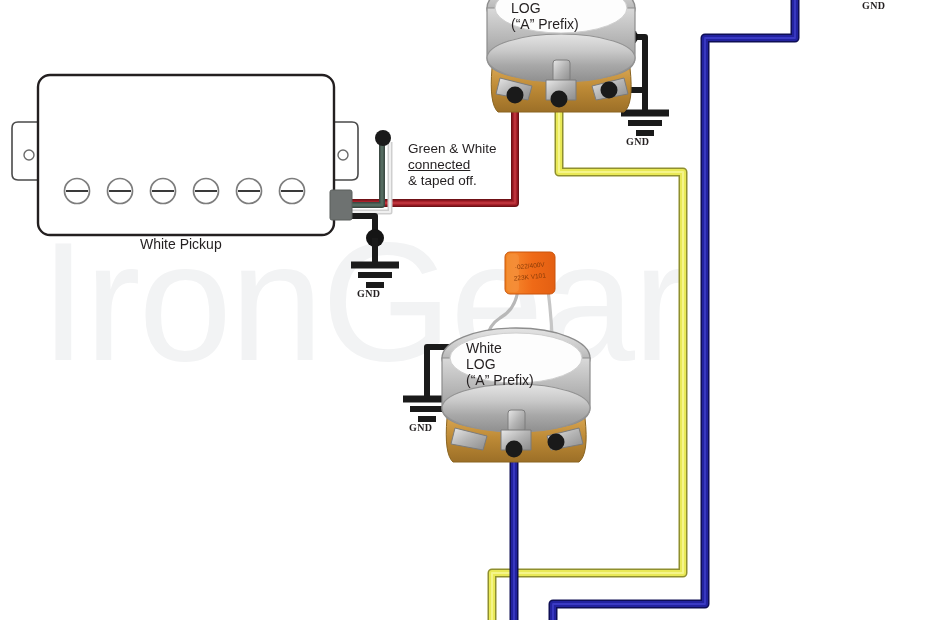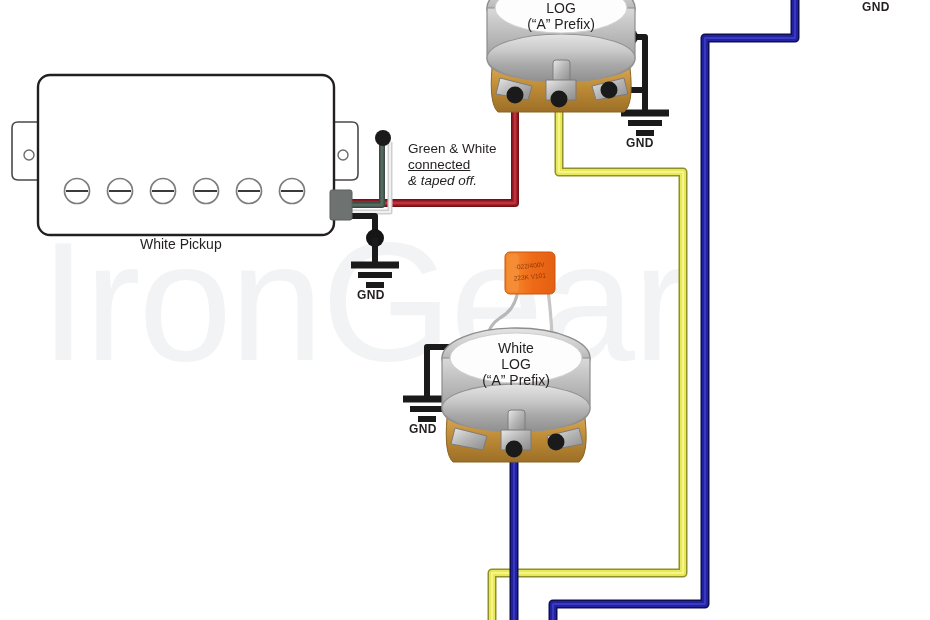--- a/index.html
+++ b/index.html
@@ -24,37 +24,38 @@
     width: 930px;
     height: 620px;
   }
   .lbl {
     position: absolute;
     color: #231f20;
     line-height: 1.18;
     white-space: pre;
   }
   .lbl-gnd {
-    font-size: 12px;
+    font-size: 10px;
     font-weight: bold;
     letter-spacing: 0.4px;
+    font-family: Liberation Serif, serif;
   }
   .lbl-pickup {
     font-size: 14px;
     font-weight: normal;
   }
   .lbl-note {
     font-size: 13.5px;
     font-weight: normal;
     line-height: 1.22;
     text-align: right;
   }
   .lbl-pot {
     font-size: 14px;
-    text-align: center;
+    text-align: left;
     line-height: 1.25;
   }
   .watermark {
     position: absolute;
     left: 40px;
     top: 218px;
     width: 900px;
     font-size: 168px;
     font-weight: normal;
     color: #f2f3f4;
@@ -283,21 +284,21 @@
         <circle cx="556" cy="442" r="8.5" fill="#1a1a1a"></circle>
       </g>
     </g>
 
   </svg>
 
   <div class="lbl lbl-pickup" style="left:140px; top:236px;">White Pickup</div>
 
   <div class="lbl lbl-note" style="left:408px; top:141px;">Green &amp; White</div>
   <div class="lbl lbl-note" style="left:408px; top:157px;text-decoration:underline;">connected</div>
-  <div class="lbl lbl-note" style="left:408px; top:173px;font-style:italic;">&amp; taped off.</div>
+  <div class="lbl lbl-note" style="left:408px; top:173px;">&amp; taped off.</div>
 
   <div class="lbl lbl-pot" style="left:511px; top:-16px; width:100px;">Volume</div>
   <div class="lbl lbl-pot" style="left:511px; top:0px; width:100px;">LOG</div>
   <div class="lbl lbl-pot" style="left:511px; top:16px; width:100px;">(“A” Prefix)</div>
 
   <div class="lbl lbl-pot" style="left:466px; top:340px; width:100px;">White</div>
   <div class="lbl lbl-pot" style="left:466px; top:356px; width:100px;">LOG</div>
   <div class="lbl lbl-pot" style="left:466px; top:372px; width:100px;">(“A” Prefix)</div>
 
   <div class="lbl lbl-gnd" style="left:357px; top:288px;">GND</div>

